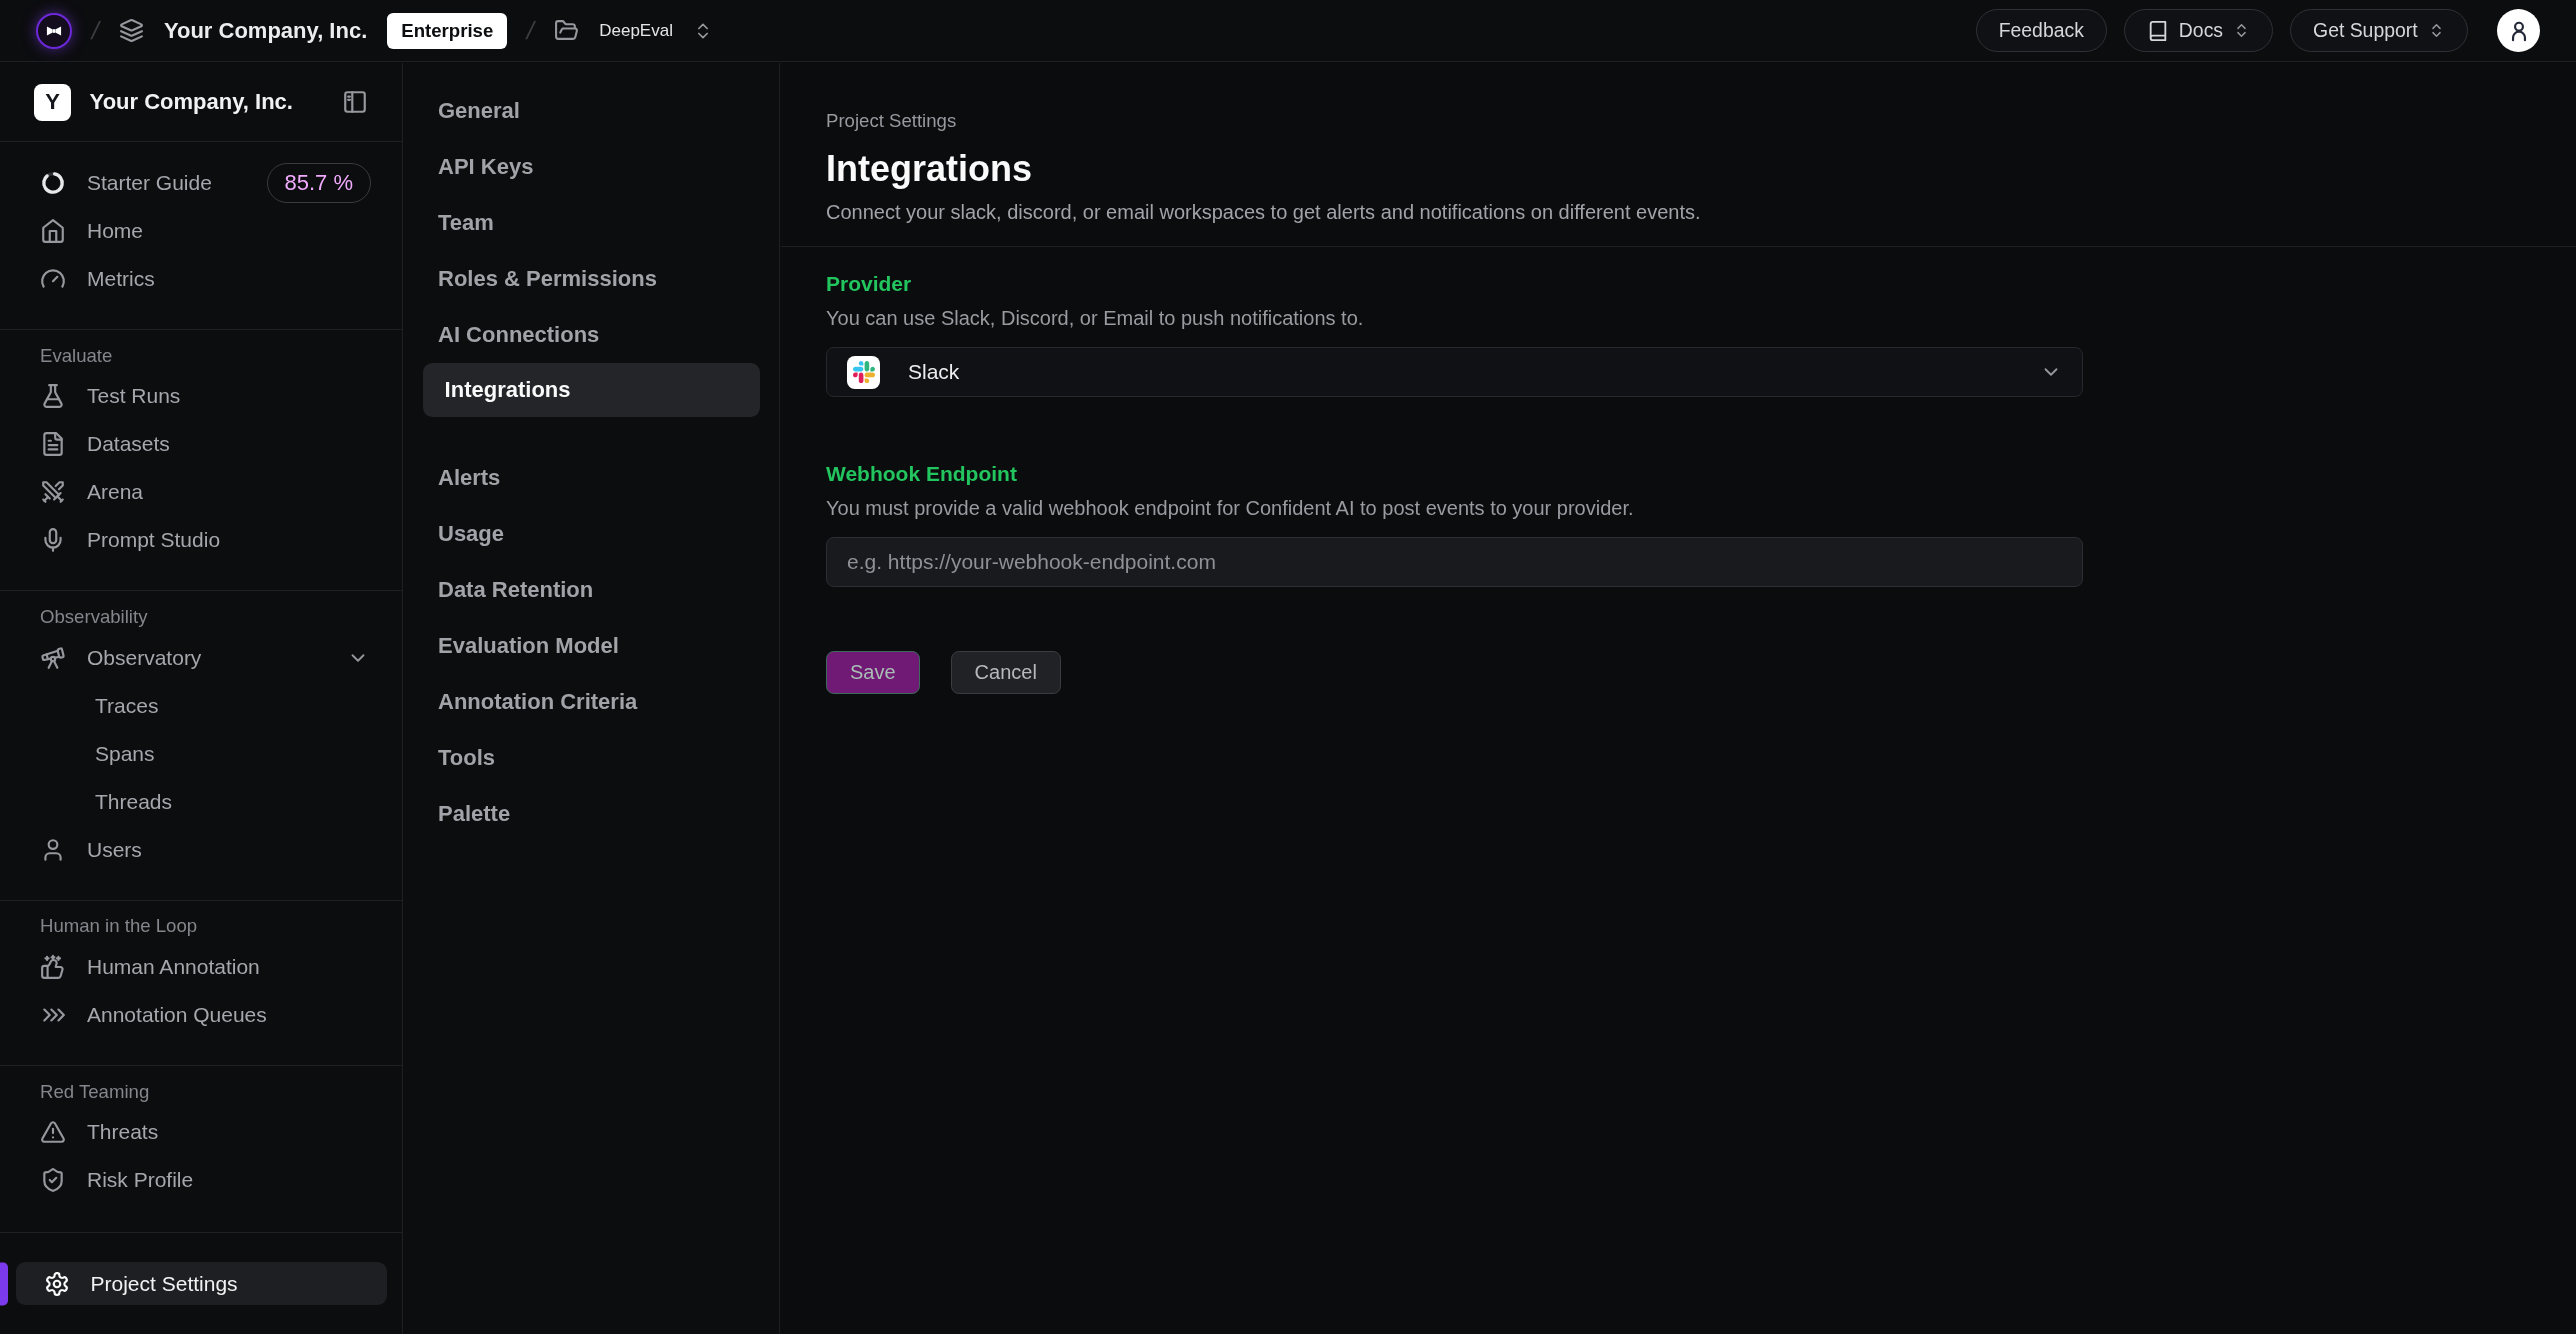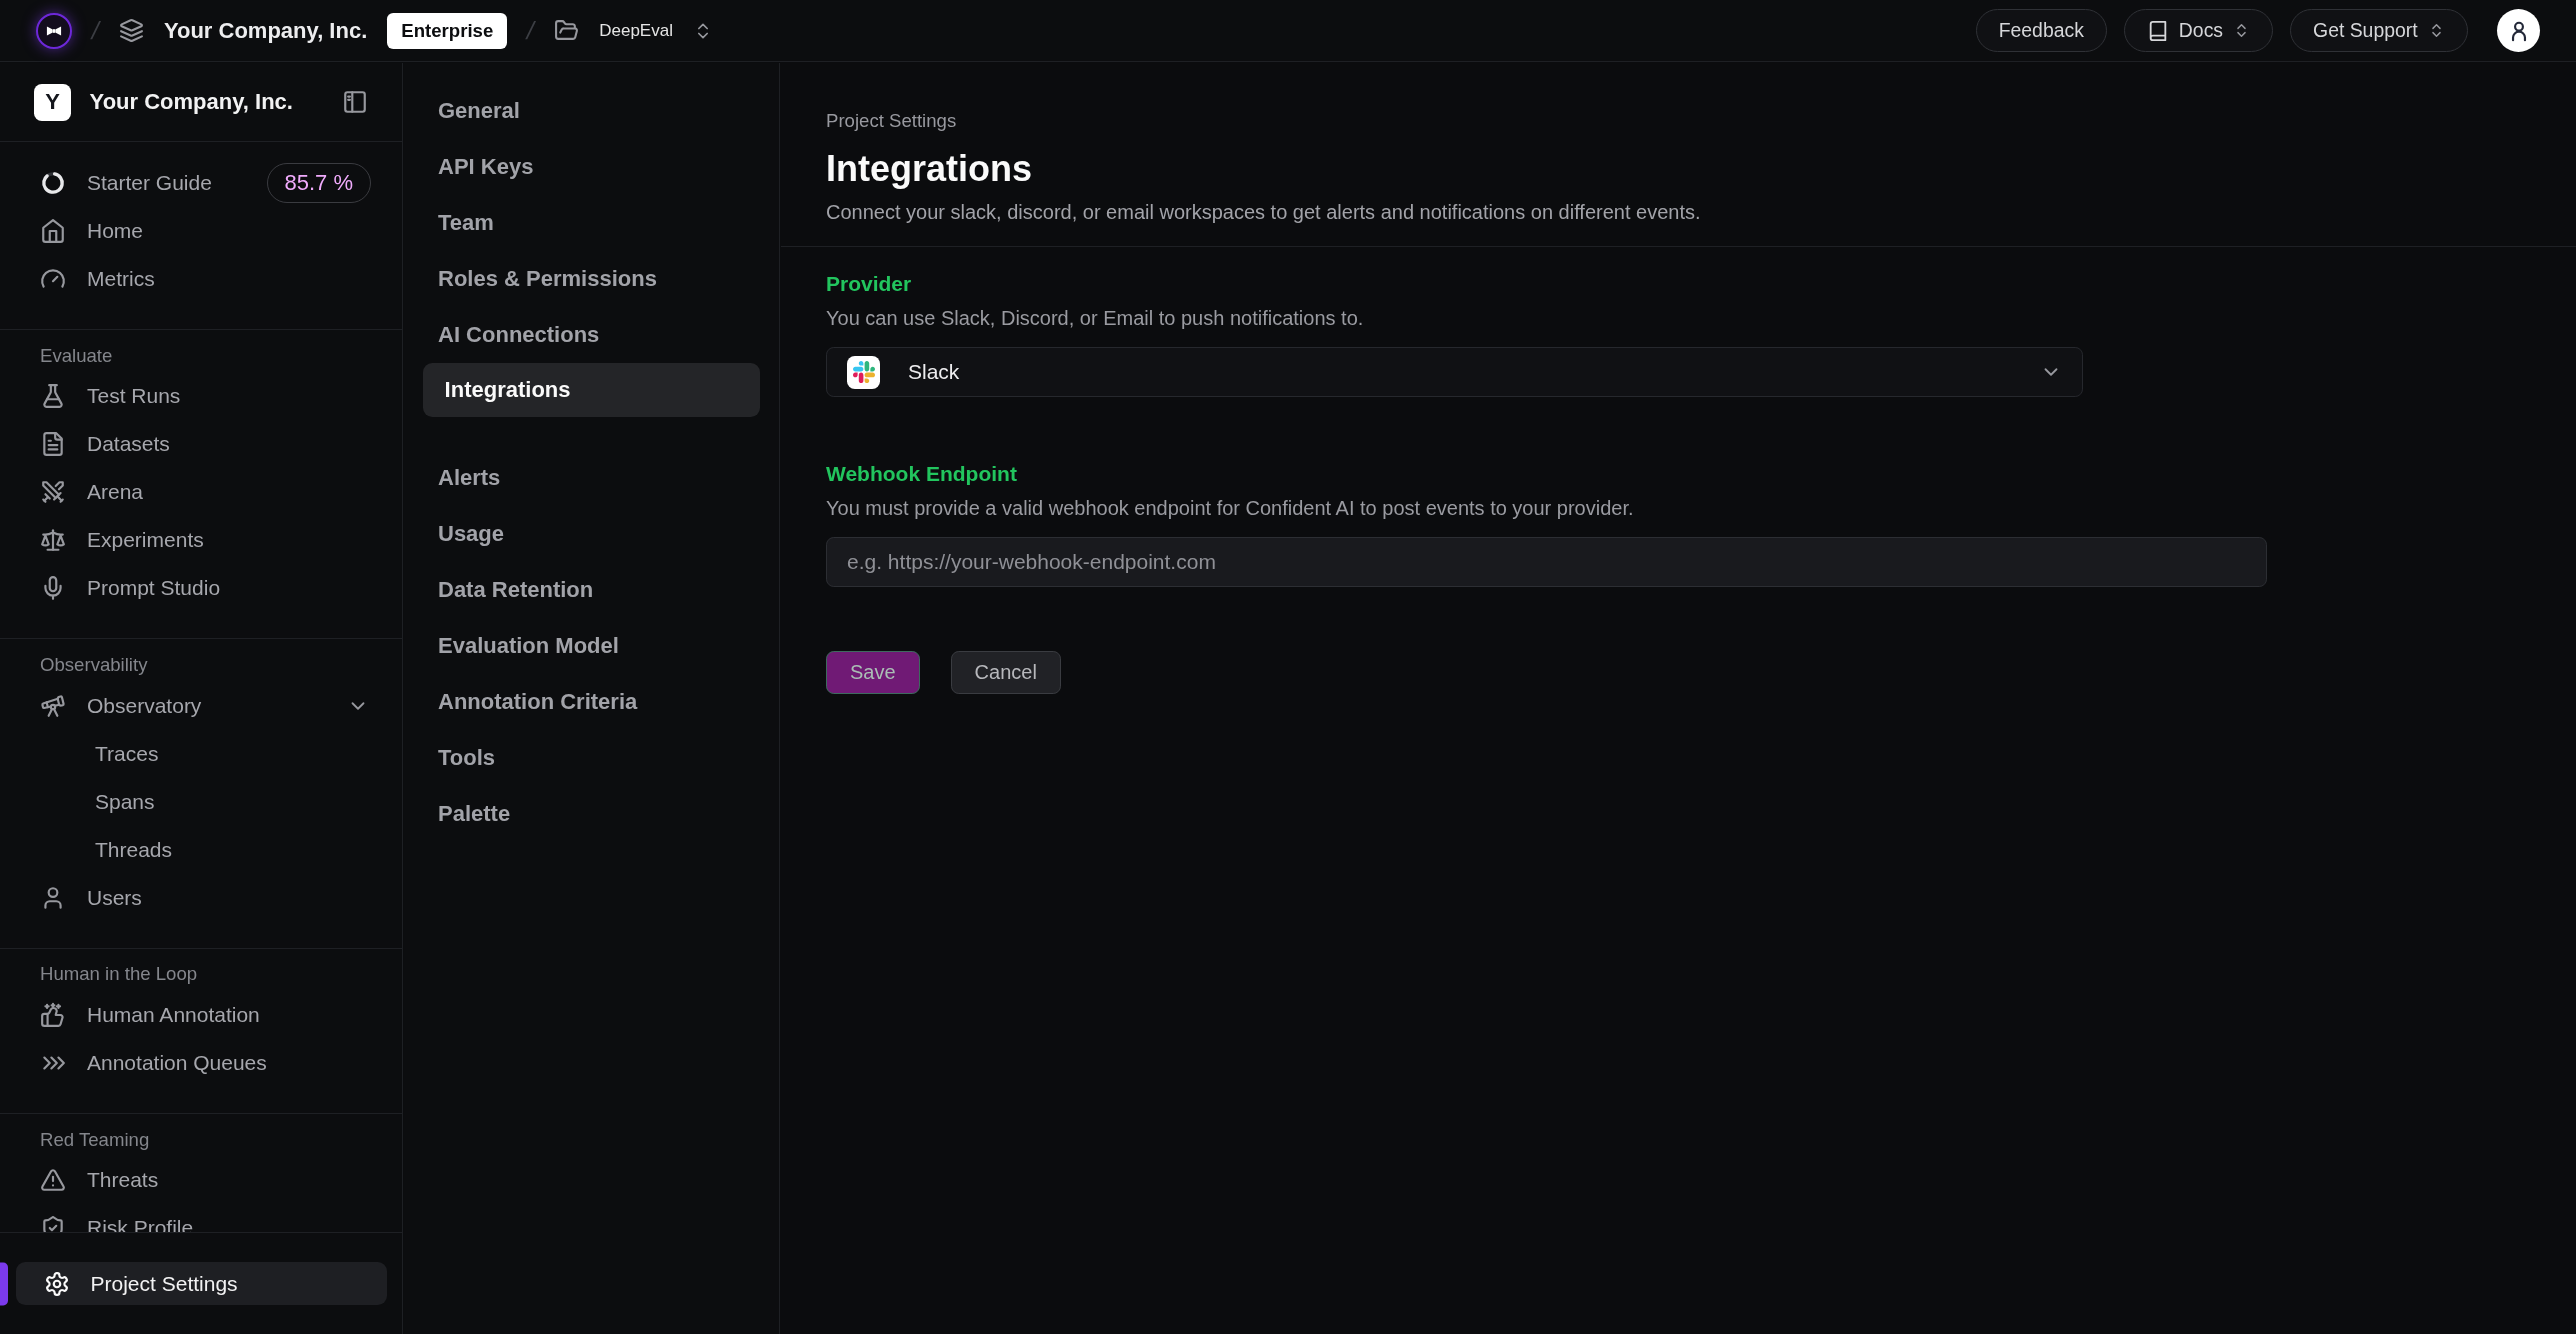--- a/index.html
+++ b/index.html
@@ -47,21 +47,21 @@
   .page-title{margin-top:15.5px;font-size:36px;font-weight:600;color:#fafafa;}
   .page-desc{margin-top:11px;font-size:20px;color:#a2a3a9;}
   .divider{height:0.8px;background:#1e2024;}
   .content{padding:26px 45px;}
   .sec-label{font-size:21px;font-weight:700;color:#22c55e;}
   .sec-desc{margin-top:11px;font-size:20px;color:#9a9ba1;}
   .select{margin-top:17px;width:1257px;height:50px;background:#101114;border:0.8px solid #26282d;border-radius:7.8px;display:flex;align-items:center;padding:0 20px;gap:28px;cursor:pointer;}
   .slack-chip{width:33px;height:33px;background:#ffffff;border-radius:7.8px;display:flex;align-items:center;justify-content:center;}
   .select-value{font-size:21px;color:#ededef;flex:1;}
   .sec-webhook{margin-top:65px;}
-  .tinput{margin-top:17px;width:1441px;height:50px;background:#191a1e;border:0.8px solid #2c2e33;border-radius:7.8px;color:#ededef;font-size:21px;padding:0 20px;outline:none;font-family:"Liberation Sans", sans-serif;}
+  .tinput{margin-top:17px;width:1257px;height:50px;background:#191a1e;border:0.8px solid #2c2e33;border-radius:7.8px;color:#ededef;font-size:21px;padding:0 20px;outline:none;font-family:"Liberation Sans", sans-serif;}
   .tinput::placeholder{color:#8f9096;}
   .btn-row{margin-top:64px;display:flex;gap:31px;}
   .btn{height:43px;padding:0 23px;border-radius:7.8px;font-size:20px;cursor:pointer;font-family:"Liberation Sans", sans-serif;}
   .btn-save{background:#701a75;border:0.8px solid #3e6a5e;color:#aabdb5;}
   .btn-cancel{background:#212226;border:0.8px solid #3a3c41;color:#b7b8bc;}
 </style>
 </head>
 <body>
 
 <div class="topbar">
@@ -184,30 +184,20 @@
             <path d="m19 21 2-2"></path>
           <path d="M14.5 6.5 18 3h3v3l-3.5 3.5"></path>
             <path d="m5 14 4 4"></path>
             <path d="m7 17-3 3"></path>
             <path d="m3 19 2 2"></path>
         </svg>
         <span>Arena</span>
       </div>
       <div class="srow">
         <svg class="ic" width="26" height="26" viewBox="0 0 24 24">
-          <path d="m16 16 3-8 3 8c-.87.65-1.92 1-3 1s-2.13-.35-3-1Z"></path>
-            <path d="m2 16 3-8 3 8c-.87.65-1.92 1-3 1s-2.13-.35-3-1Z"></path>
-          <path d="M7 21h10"></path>
-            <path d="M12 3v18"></path>
-            <path d="M3 7h2c2 0 5-1 7-2 2 1 5 2 7 2h2"></path>
-        </svg>
-        <span>Experiments</span>
-      </div>
-      <div class="srow">
-        <svg class="ic" width="26" height="26" viewBox="0 0 24 24">
           <path d="M12 2a3 3 0 0 0-3 3v7a3 3 0 0 0 6 0V5a3 3 0 0 0-3-3Z"></path>
             <path d="M19 10v2a7 7 0 0 1-14 0v-2"></path>
             <path d="M12 19v3"></path>
         </svg>
         <span>Prompt Studio</span>
       </div>
     </div>
 
     <div class="ssec">
       <div class="ssec-title">Observability</div>

